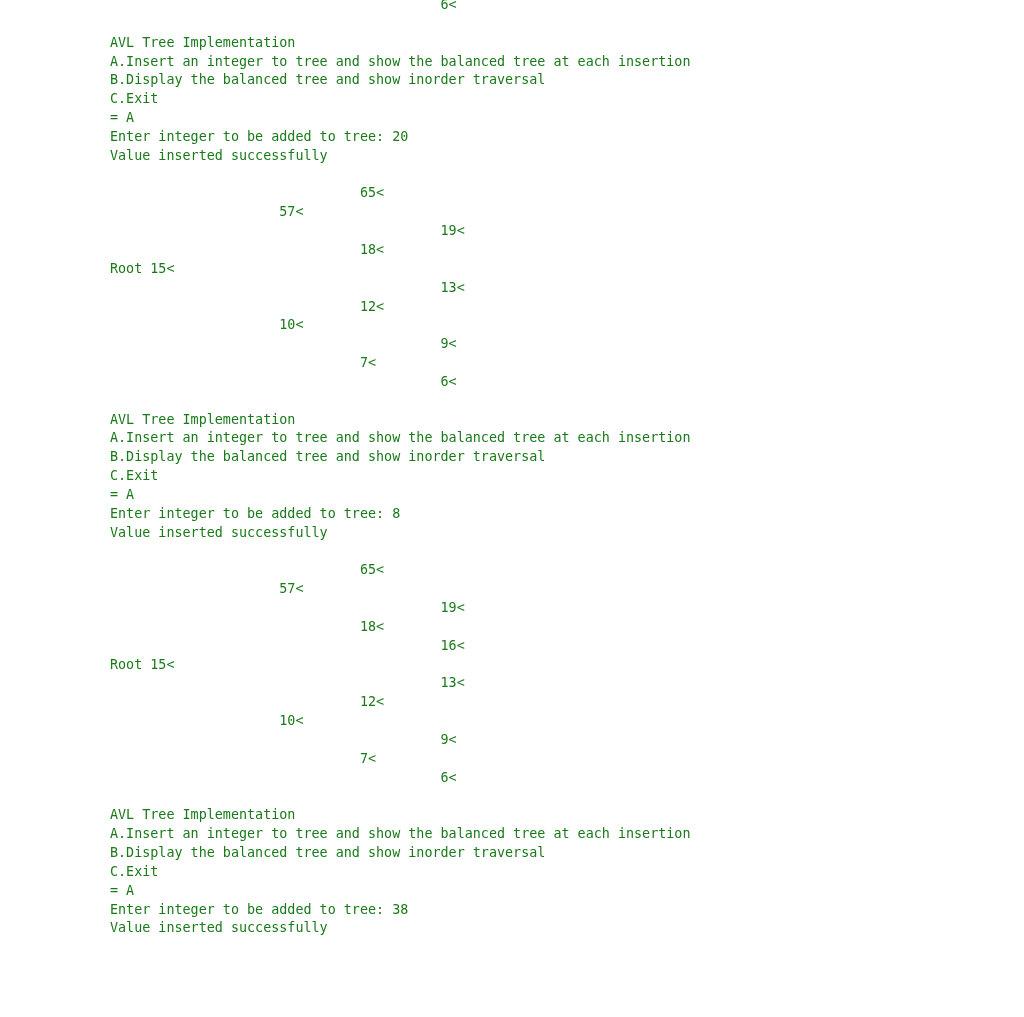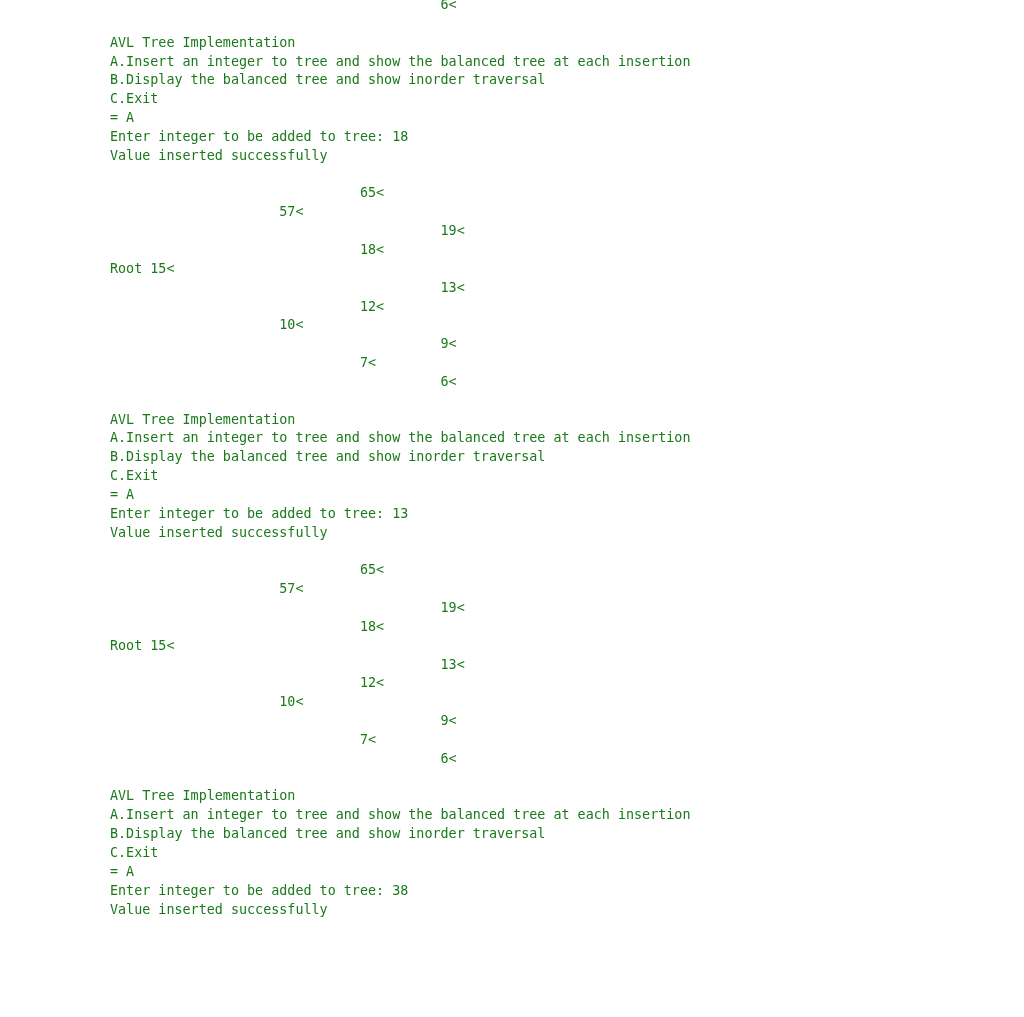--- a/index.html
+++ b/index.html
@@ -41,47 +41,48 @@
 <body>
 
 <div id="console">
     <div class="line">                                         6&lt;</div>
     <div class="line blank"></div>
     <div class="line">AVL Tree Implementation</div>
     <div class="line">A.Insert an integer to tree and show the balanced tree at each insertion</div>
     <div class="line">B.Display the balanced tree and show inorder traversal</div>
     <div class="line">C.Exit</div>
     <div class="line">= A</div>
-    <div class="line">Enter integer to be added to tree: 18</div>
+    <div class="line">Enter integer to be added to tree: 20</div>
     <div class="line">Value inserted successfully</div>
     <div class="line blank"></div>
     <div class="line">                               65&lt;</div>
     <div class="line">                     57&lt;</div>
     <div class="line">                                         19&lt;</div>
     <div class="line">                               18&lt;</div>
     <div class="line">Root 15&lt;</div>
     <div class="line">                                         13&lt;</div>
     <div class="line">                               12&lt;</div>
     <div class="line">                     10&lt;</div>
     <div class="line">                                         9&lt;</div>
     <div class="line">                               7&lt;</div>
     <div class="line">                                         6&lt;</div>
     <div class="line blank"></div>
     <div class="line">AVL Tree Implementation</div>
     <div class="line">A.Insert an integer to tree and show the balanced tree at each insertion</div>
     <div class="line">B.Display the balanced tree and show inorder traversal</div>
     <div class="line">C.Exit</div>
     <div class="line">= A</div>
-    <div class="line">Enter integer to be added to tree: 13</div>
+    <div class="line">Enter integer to be added to tree: 8</div>
     <div class="line">Value inserted successfully</div>
     <div class="line blank"></div>
     <div class="line">                               65&lt;</div>
     <div class="line">                     57&lt;</div>
     <div class="line">                                         19&lt;</div>
     <div class="line">                               18&lt;</div>
+    <div class="line">                                         16&lt;</div>
     <div class="line">Root 15&lt;</div>
     <div class="line">                                         13&lt;</div>
     <div class="line">                               12&lt;</div>
     <div class="line">                     10&lt;</div>
     <div class="line">                                         9&lt;</div>
     <div class="line">                               7&lt;</div>
     <div class="line">                                         6&lt;</div>
     <div class="line blank"></div>
     <div class="line">AVL Tree Implementation</div>
     <div class="line">A.Insert an integer to tree and show the balanced tree at each insertion</div>

